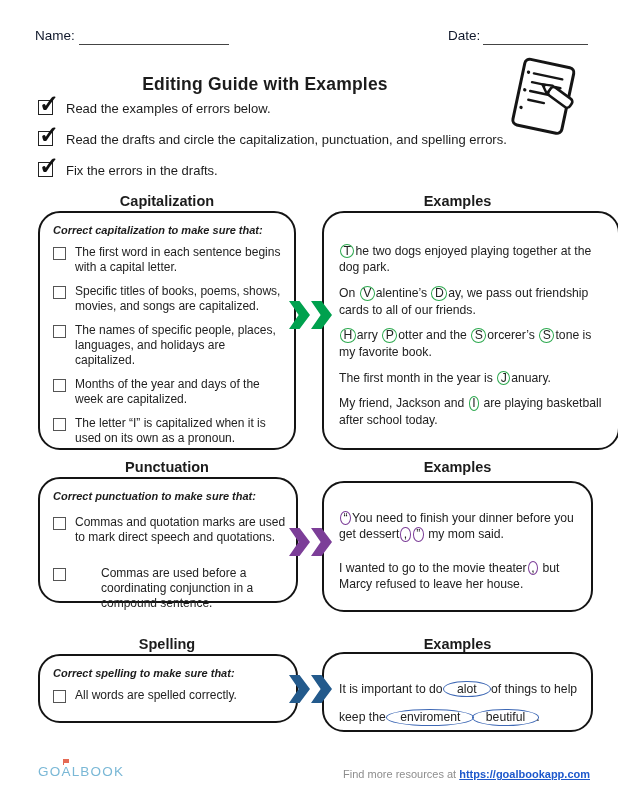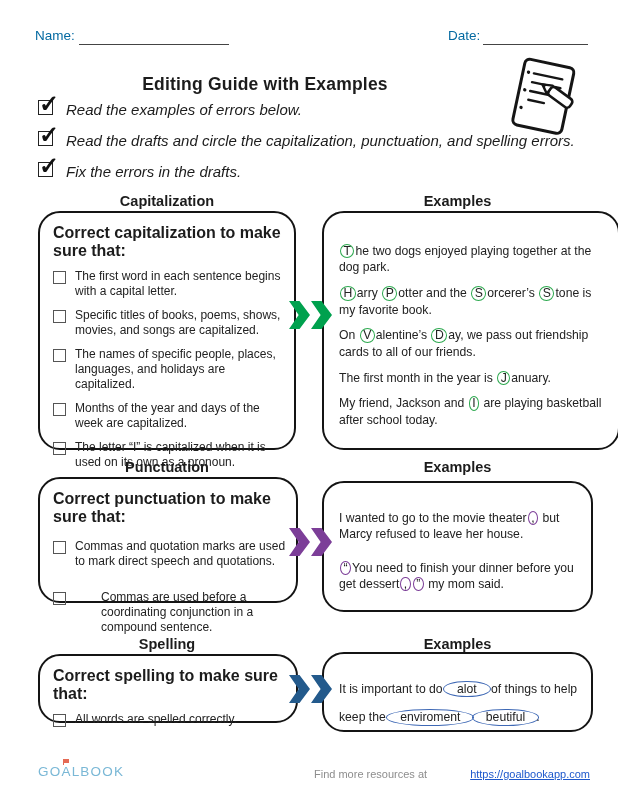--- a/index.html
+++ b/index.html
@@ -1,42 +1,42 @@
 <!DOCTYPE html>
 <html><head>
 <meta charset="utf-8">
 <style>
   * { margin:0; padding:0; box-sizing:border-box; }
   html,body { background:#ffffff; }
   body { font-family:"Liberation Sans", sans-serif; color:#1c1c1c; }
   .page { position:relative; width:618px; height:800px; background:#fff; overflow:hidden; }
 
   
-  .field-label { position:absolute; font-size:13.5px; color:#0369a1; }
+  .field-label { position:absolute; font-size:13.5px; color:#0f172a; }
   .write-line { position:absolute; border-bottom:1.5px solid #444; height:1px; }
 
   
   .title { position:absolute; left:0; top:74px; width:530px; text-align:center;
            font-size:17.5px; font-weight:bold; letter-spacing:.2px; }
 
   
   .note-icon { position:absolute; left:500px; top:52px; }
 
   
   .instr { position:absolute; left:38px; display:flex; align-items:flex-start; gap:13px; width:540px; }
   .chkbox { position:relative; width:15px; height:15px; border:1.7px solid #222; flex-shrink:0; margin-top:1px; }
   .chkbox::after { content:"✓"; position:absolute; left:0px; top:-11px; font-size:24px; font-weight:bold; color:#111; }
-  .instr-text { font-style:italic; font-size:15px; padding-top:2px; color:#1c1c1c; }
+  .instr-text { font-size:13px; padding-top:2px; color:#1c1c1c; }
 
   
   .sec-header { position:absolute; text-align:center; font-weight:bold; font-size:14.5px; }
 
   
   .rbox { position:absolute; border:2.2px solid #141414; border-radius:22px; background:#fff; }
-  .intro { font-weight:bold; font-size:16px; padding:11px 8px 0 13px; }
+  .intro { font-weight:bold; font-style:italic; font-size:11px; padding:11px 8px 0 13px; }
 
   .rules { padding:0 6px 0 13px; }
   .rule { display:flex; gap:9px; margin-top:9px; align-items:flex-start; }
   .rules-gap-lg .rule { margin-top:13px; }
   .rules-gap-lg .rule + .rule { margin-top:21px;gap:35px; }
   .rulebox { width:13px; height:13px; border:1.6px solid #555; flex-shrink:0; margin-top:2px; }
   .rule-text { font-size:12px; line-height:1.25; color:#222; }
 
   .examples-body { padding:30px 10px 0 15px; }
   .sentence { font-size:12.2px; line-height:1.34; margin-bottom:9.5px; color:#222; }
@@ -54,21 +54,21 @@
   .chev { width:21px; height:28px; background:var(--ac,#00a14e);
           clip-path:polygon(0 0, 50% 0, 100% 50%, 50% 100%, 0 100%, 46% 50%); }
 
   
   .logo { position:absolute; left:38px; top:764px; font-size:13.5px; letter-spacing:1.2px;
           color:#7ab8d6; font-weight:500; }
   .logo .a-wrap { position:relative; display:inline-block; }
   .flag { position:absolute; top:-5px; left:3px; width:5px; height:4px; background:#e56a54; }
   .flag::after { content:""; position:absolute; left:-1px; top:0; width:1px; height:6px; background:#e56a54; }
   .footer-right { position:absolute; right:28px; top:768px; font-size:11px; color:#8d8d8d; }
-  .footer-right a { color:#1d58cc; font-weight:normal; text-decoration:underline;margin-left:40px; }
+  .footer-right a { color:#1d58cc; font-weight:bold; text-decoration:underline; }
 </style>
 </head>
 <body>
 
 <div class="page">
 
   <span class="field-label" style="left:35px; top:28px;">Name:</span>
   <span class="write-line" style="left:79px; top:44px; width:150px;"></span>
   <span class="field-label" style="left:448px; top:28px;">Date:</span>
   <span class="write-line" style="left:483px; top:44px; width:105px;"></span>
@@ -137,22 +137,22 @@
         <div class="rule">
           <span class="rulebox"></span>
           <span class="rule-text">The letter “I” is capitalized when it is used on its own as a pronoun.</span>
         </div>
       </div>
   </div>
 
   <div class="rbox" style="left: 322px; top: 211px; width: 298px; height: 239px; --cc: #2da94f;">
     <div class="examples-body">
         <p class="sentence"><span class="circ">T</span><span>he two dogs enjoyed playing together at the dog park.</span></p>
+        <p class="sentence"><span>On </span><span class="circ">V</span><span>alentine’s </span><span class="circ">D</span><span>ay, we pass out friendship cards to all of our friends.</span></p>
         <p class="sentence"><span class="circ">H</span><span>arry </span><span class="circ">P</span><span>otter and the </span><span class="circ">S</span><span>orcerer’s </span><span class="circ">S</span><span>tone is my favorite book.</span></p>
-        <p class="sentence"><span>On </span><span class="circ">V</span><span>alentine’s </span><span class="circ">D</span><span>ay, we pass out friendship cards to all of our friends.</span></p>
         <p class="sentence"><span>The first month in the year is </span><span class="circ">J</span><span>anuary.</span></p>
         <p class="sentence"><span>My friend, Jackson and </span><span class="circ">I</span><span> are playing basketball after school today.</span></p>
       </div>
   </div>
 
   <div class="chevrons" style="left: 289px; top: 301px; --ac: #00a14e;">
     <span class="chev"></span>
     <span class="chev"></span>
   </div>
 
@@ -168,22 +168,22 @@
         </div>
         <div class="rule">
           <span class="rulebox"></span>
           <span class="rule-text">Commas are used  before a coordinating conjunction in a compound sentence.</span>
         </div>
       </div>
   </div>
 
   <div class="rbox" style="left: 322px; top: 481px; width: 271px; height: 131px; --cc: #7c3e98;">
     <div class="examples-body pad-lg">
+        <p class="sentence"><span class="circ">“</span><span>You need to finish your dinner before you get dessert</span><span class="circ">,</span><span class="circ">”</span><span> my mom said.</span></p>
         <p class="sentence"><span>I wanted to go to the movie theater</span><span class="circ">,</span><span> but Marcy refused to leave her house.</span></p>
-        <p class="sentence"><span class="circ">“</span><span>You need to finish your dinner before you get dessert</span><span class="circ">,</span><span class="circ">”</span><span> my mom said.</span></p>
       </div>
   </div>
 
   <div class="chevrons" style="left: 289px; top: 528px; --ac: #7c3e98;">
     <span class="chev"></span>
     <span class="chev"></span>
   </div>
 
   <div class="sec-header" style="left:38px; top:636px; width:258px;">Spelling</div>
   <div class="sec-header" style="left:322px; top:636px; width:271px;">Examples</div>

